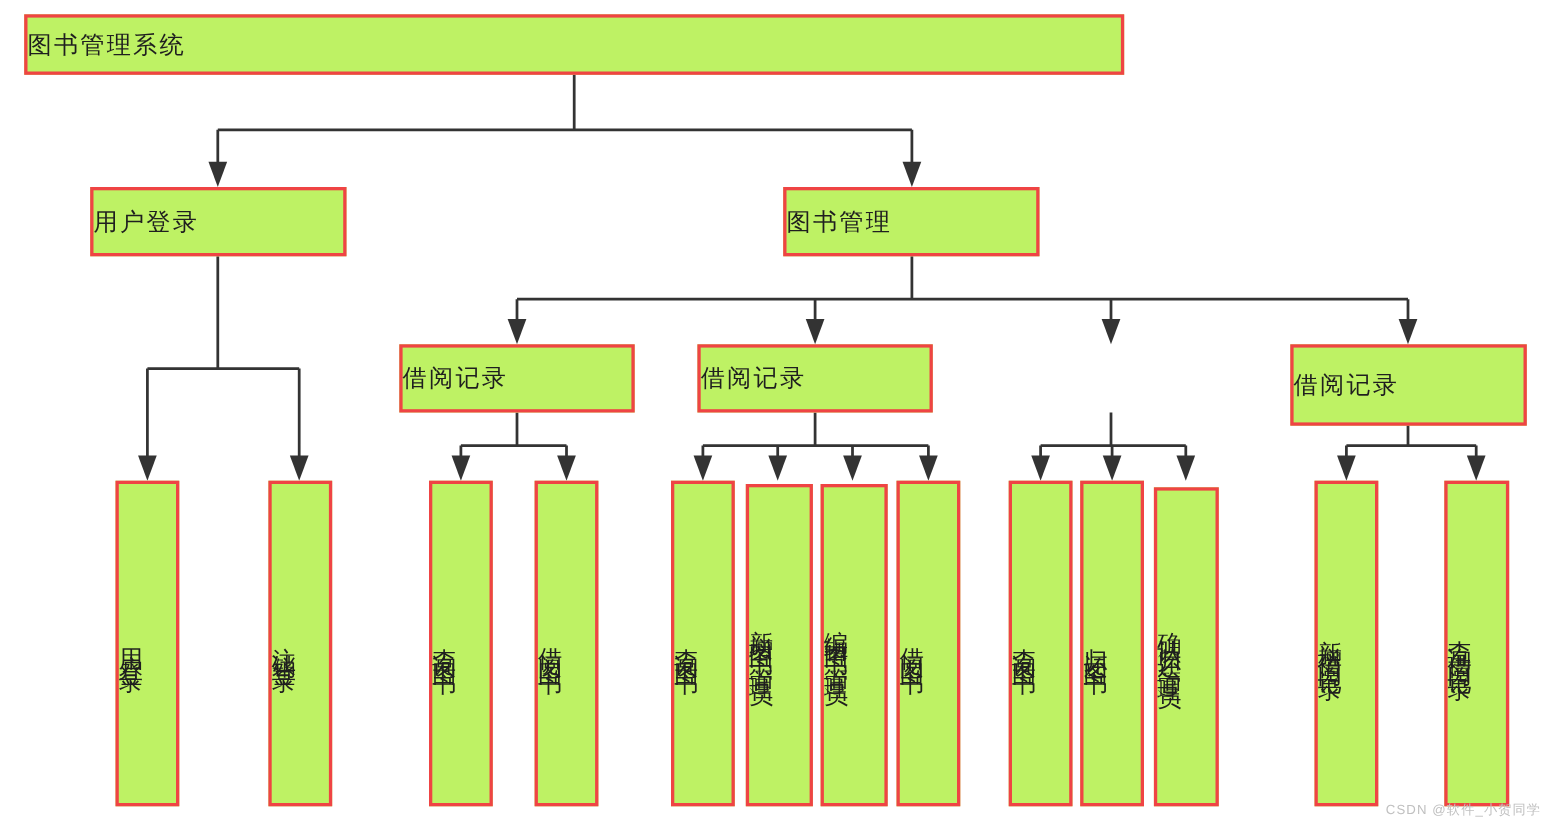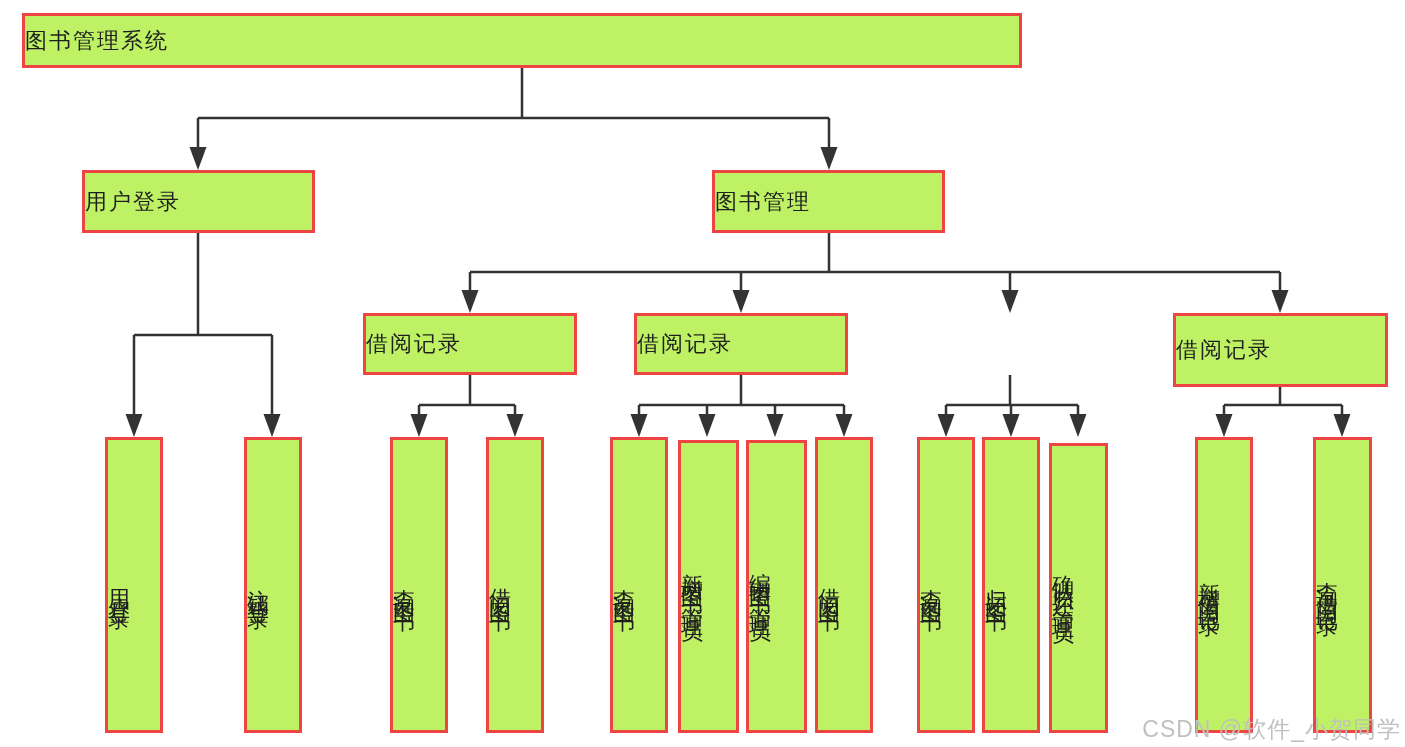--- a/index.html
+++ b/index.html
@@ -40,21 +40,21 @@
     writing-mode: vertical-rl;
     text-orientation: mixed;
     font-size: 22px;
     letter-spacing: 7px;
     line-height: 1;
   }
   .watermark {
     position: absolute;
     right: 4px;
     bottom: 2px;
-    font-size: 23px;
+    font-size: 12px;
     letter-spacing: 1px;
     color: #c0c0c0;
     white-space: nowrap;
     z-index: 5;
   }
 </style>
 </head>
 <body>
 
 <div class="canvas">

